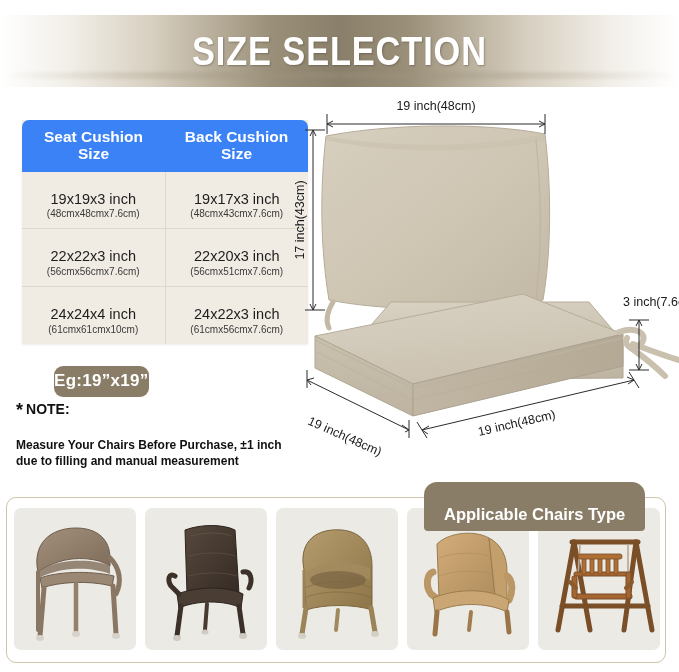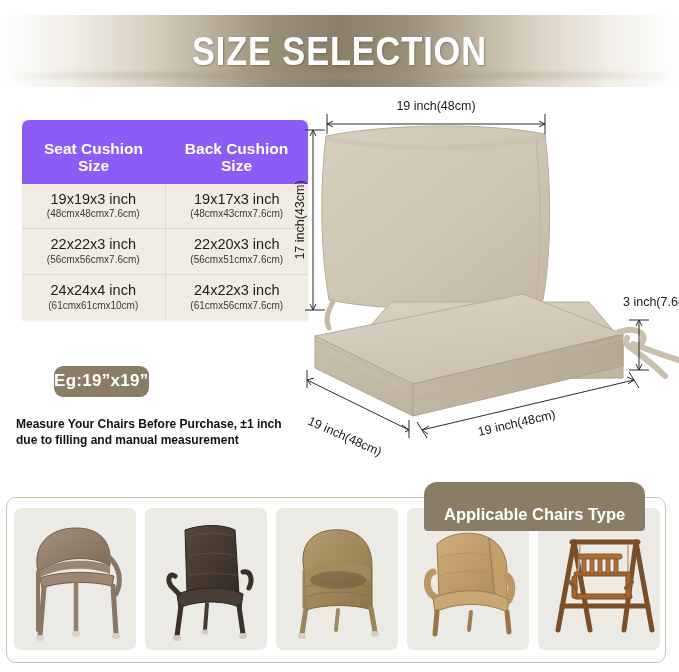--- a/index.html
+++ b/index.html
@@ -38,34 +38,34 @@
   }
 
   
   .size-table{
     position:absolute;left:22px;top:120px;width:286px;
     border-collapse:collapse;
     background:#f0ece4;
     box-shadow:0 1px 2px rgba(0,0,0,.08);
   }
   .size-table .th-cell{
-    background:#8b5cf6;
+    background:#3b82f6;
     color:#ffffff;
     font-size:15.5px;
     font-weight:bold;
     text-align:center;
-    padding:20px 4px 9px;
+    padding:8px 4px 9px;
     line-height:1.12;
     width:50%;
   }
   .size-table .th-cell.first{border-top-left-radius:7px;}
   .size-table .th-cell.last{border-top-right-radius:7px;margin-top:9px;}
   .size-table td.body-cell{
     text-align:center;
-    padding:7px 3px 8px;
+    padding:19px 3px 8px;
     border-right:1px solid #ded8cc;
     border-bottom:1px solid #ded8cc;
     background:#f0ece4;
   }
   .size-table tr:last-child td.body-cell{border-bottom:none;}
   .size-table td.body-cell:last-child{border-right:none;}
   .inch-line{font-size:14.5px;color:#1d1d1d;line-height:1.15;}
   .cm-line{font-size:10px;color:#3a3a3a;line-height:1.3;}
 
   
@@ -168,20 +168,23 @@
       <div class="inch-line">24x22x3 inch</div>
       <div class="cm-line">(61cmx56cmx7.6cm)</div>
     </td>
   </tr>
 </tbody>
   </table>
 
 <div class="eg-badge">Eg:19”x19”</div>
 
 <div class="note-block">
+  <div class="note-head">
+    <span class="note-star">*</span><span>NOTE:</span>
+  </div>
   <div class="note-body">Measure Your Chairs Before Purchase,  ±1 inch due to filling and manual measurement</div>
 </div>
 
 <div class="product-area">
 <svg width="404" height="380" viewBox="0 0 404 380" xmlns="http://www.w3.org/2000/svg">
   <defs>
     <linearGradient id="pillowG" x1="0" y1="0" x2="1" y2="1">
       <stop offset="0%" stop-color="#d7cfbf"></stop>
       <stop offset="55%" stop-color="#cec5b3"></stop>
       <stop offset="100%" stop-color="#c2b8a5"></stop>

